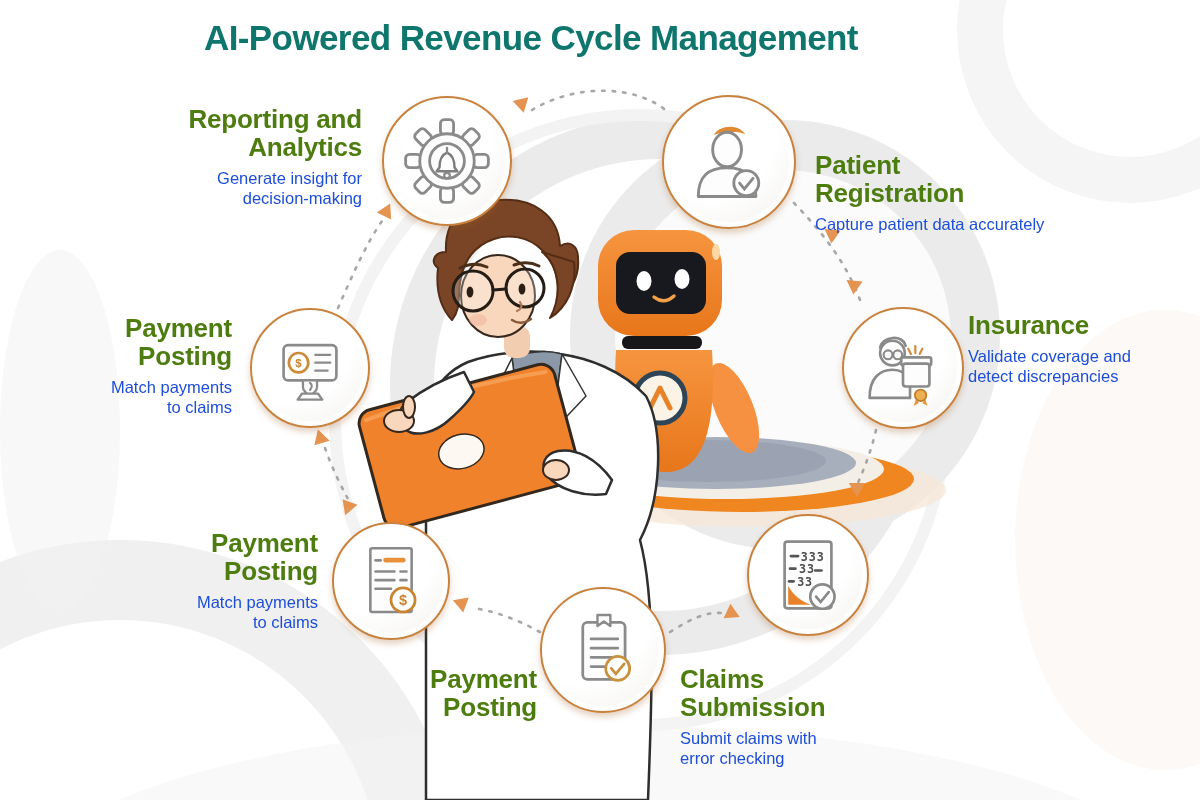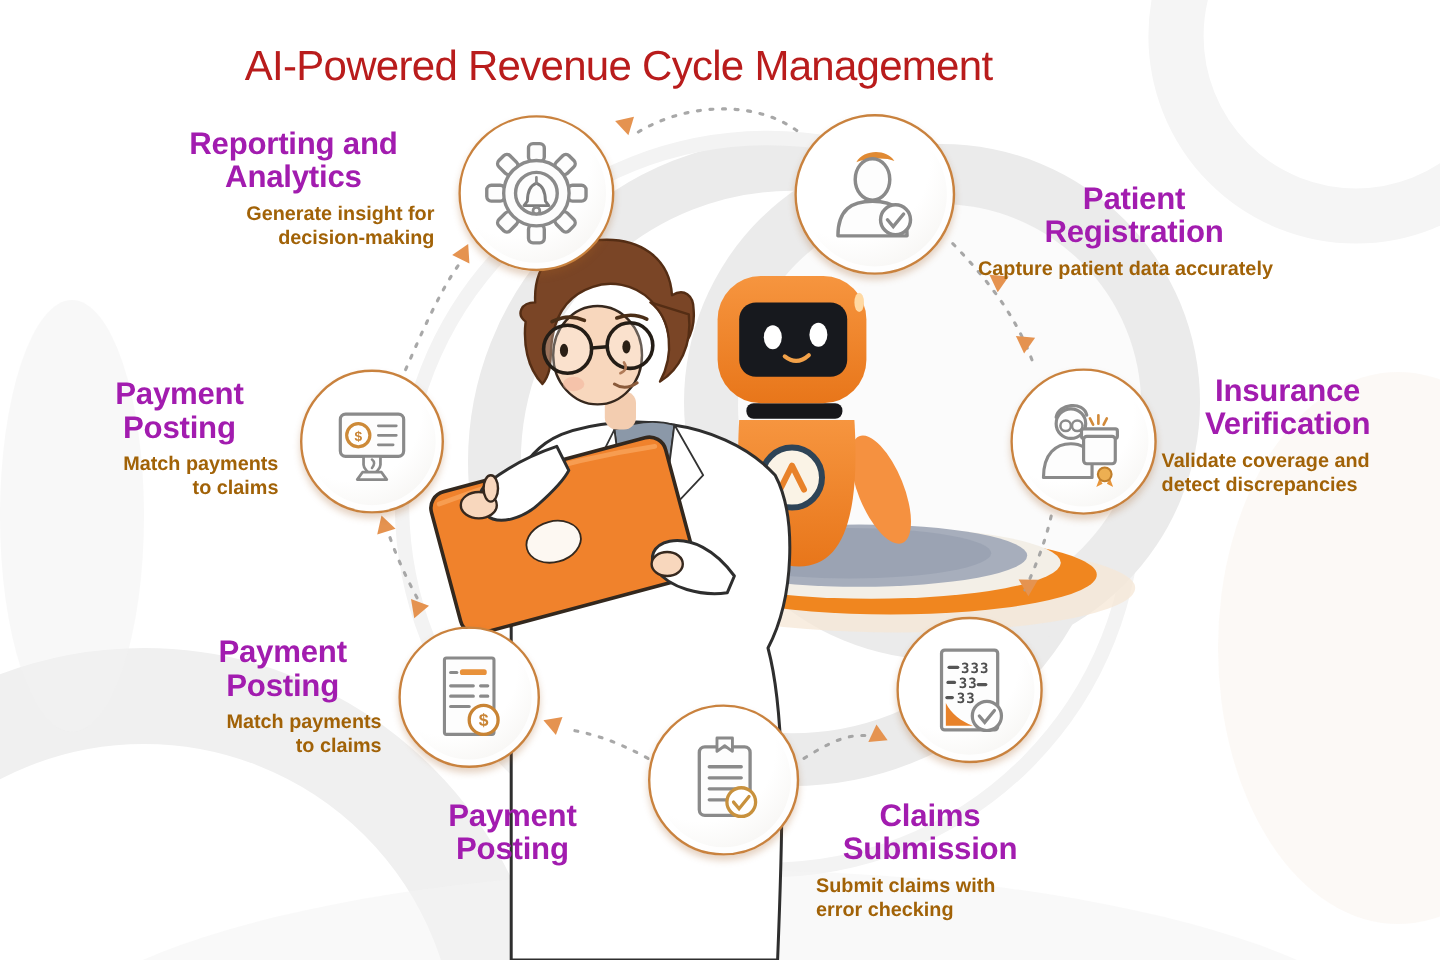--- a/index.html
+++ b/index.html
@@ -3,34 +3,34 @@
 <meta charset="utf-8">
 <style>
   html,body{margin:0;padding:0;background:#ffffff;}
   .canvas{
     position:relative; width:1200px; height:800px; overflow:hidden;
     background:#ffffff; font-family:"Liberation Sans", sans-serif;
   }
   .layer{position:absolute; left:0; top:0; width:1200px; height:800px;}
   .z0{z-index:0;} .z1{z-index:1;} .z2{z-index:2;}
   .page-title{
-    position:absolute; left:204px; top:36px; z-index:4;
-    font-size:35px; font-weight:400; color:#b91c1c; letter-spacing:-.6px;
+    position:absolute; left:204px; top:18px; z-index:4;
+    font-size:35px; font-weight:700; color:#0f766e; letter-spacing:-.6px;
   }
   .node-circle{
     position:absolute; z-index:3; border-radius:50%;
     background:radial-gradient(circle at 35% 28%, #ffffff 52%, #f1efeb 100%);
     border:2.5px solid #c9823e;
     box-shadow:0 4px 6px rgba(160,95,35,.28), inset 0 0 0 5px rgba(255,255,255,.85);
     display:flex; align-items:center; justify-content:center;
   }
   .node-circle svg{display:block;}
   .node-text{position:absolute; z-index:4;}
-  .node-text .t{font-size:26px; font-weight:700; color:#a21caf; line-height:1.07; letter-spacing:-.2px;text-align:center;}
-  .node-text .s{font-size:16.5px; font-weight:700; color:#a16207; line-height:1.22; margin-top:6px;}
+  .node-text .t{font-size:26px; font-weight:700; color:#4d7c0f; line-height:1.07; letter-spacing:-.2px;}
+  .node-text .s{font-size:16.5px; font-weight:400; color:#1d4ed8; line-height:1.22; margin-top:6px;}
   .align-right{text-align:right;}
   .align-left{text-align:left;}
   .ic{stroke:#8a8a8a; stroke-width:3; fill:#fdfdfd; stroke-linejoin:round; stroke-linecap:round;}
   .ic-line{stroke:#8a8a8a; stroke-width:3; fill:none; stroke-linecap:round;}
   .ic-orange{stroke:#c8913d; fill:none; stroke-width:3; stroke-linecap:round;}
   .ic-num{font-family:"DejaVu Sans Mono", monospace; font-size:13px; font-weight:bold; fill:#4f4f4f; letter-spacing:1px;}
   .ic-dollar{font-family:"Liberation Sans", sans-serif; font-weight:bold; fill:#c98434; text-anchor:middle;}
 </style>
 </head>
 <body>
@@ -266,21 +266,21 @@
   </div>
 
   <div class="node-text align-left" style="left:815px; top:108px; width:260px;margin-top:44px;">
     <div class="t"><span>Patient</span><br>
     <span>Registration</span></div>
     <div class="s"><span>Capture patient data accurately</span></div>
   </div>
 
   <div class="node-text align-left" style="left:968px; top:312px; width:210px;">
     <div class="t"><span>Insurance</span><br>
-    <span>Verification</span></div>
+    </div>
     <div class="s"><span>Validate coverage and</span><br>
     <span>detect discrepancies</span></div>
   </div>
 
 
   <div class="node-text align-left" style="left:680px; top:666px; width:190px;">
     <div class="t"><span>Claims</span><br>
     <span>Submission</span></div>
     <div class="s"><span>Submit claims with</span><br>
     <span>error checking</span></div>

